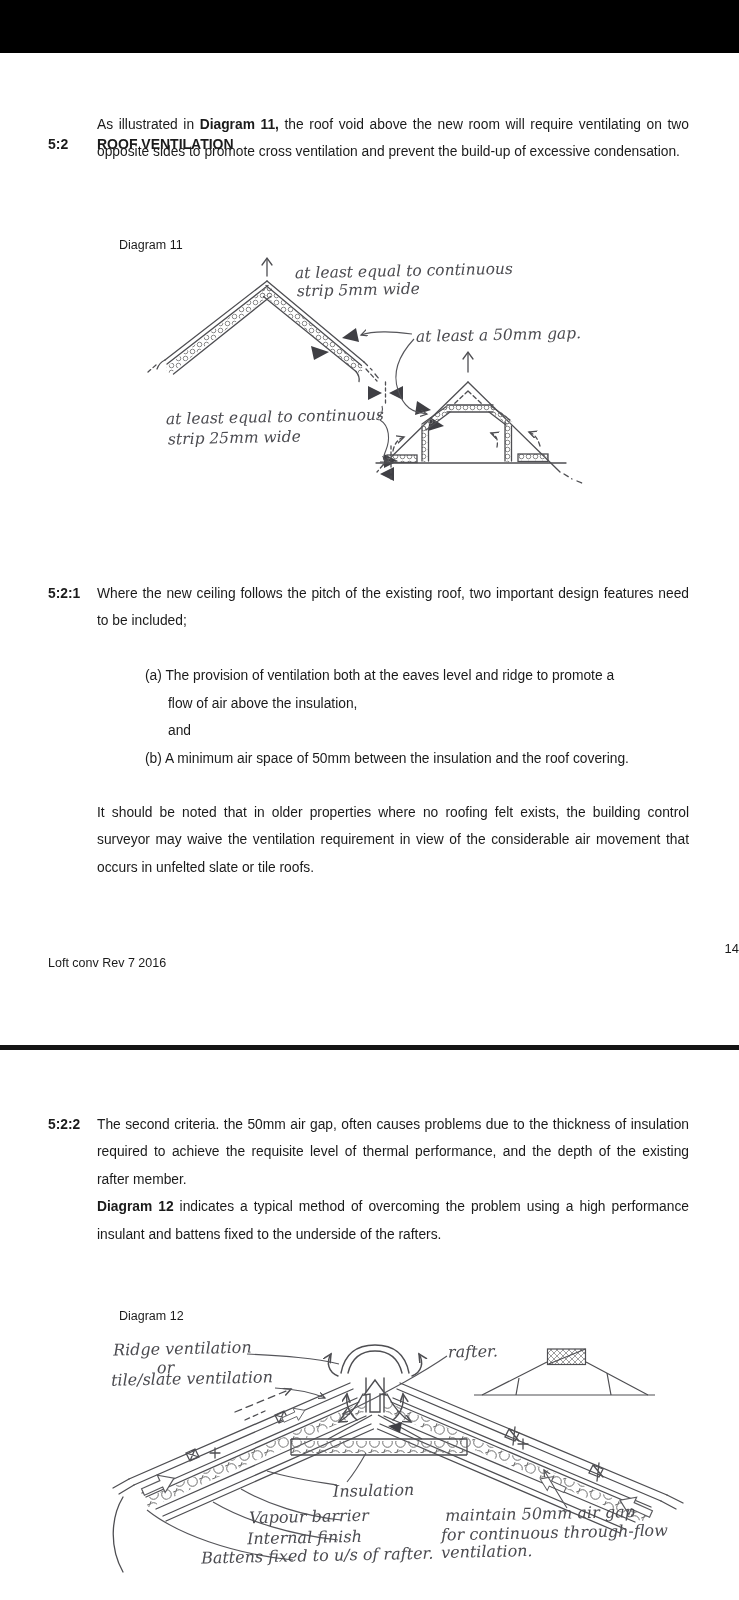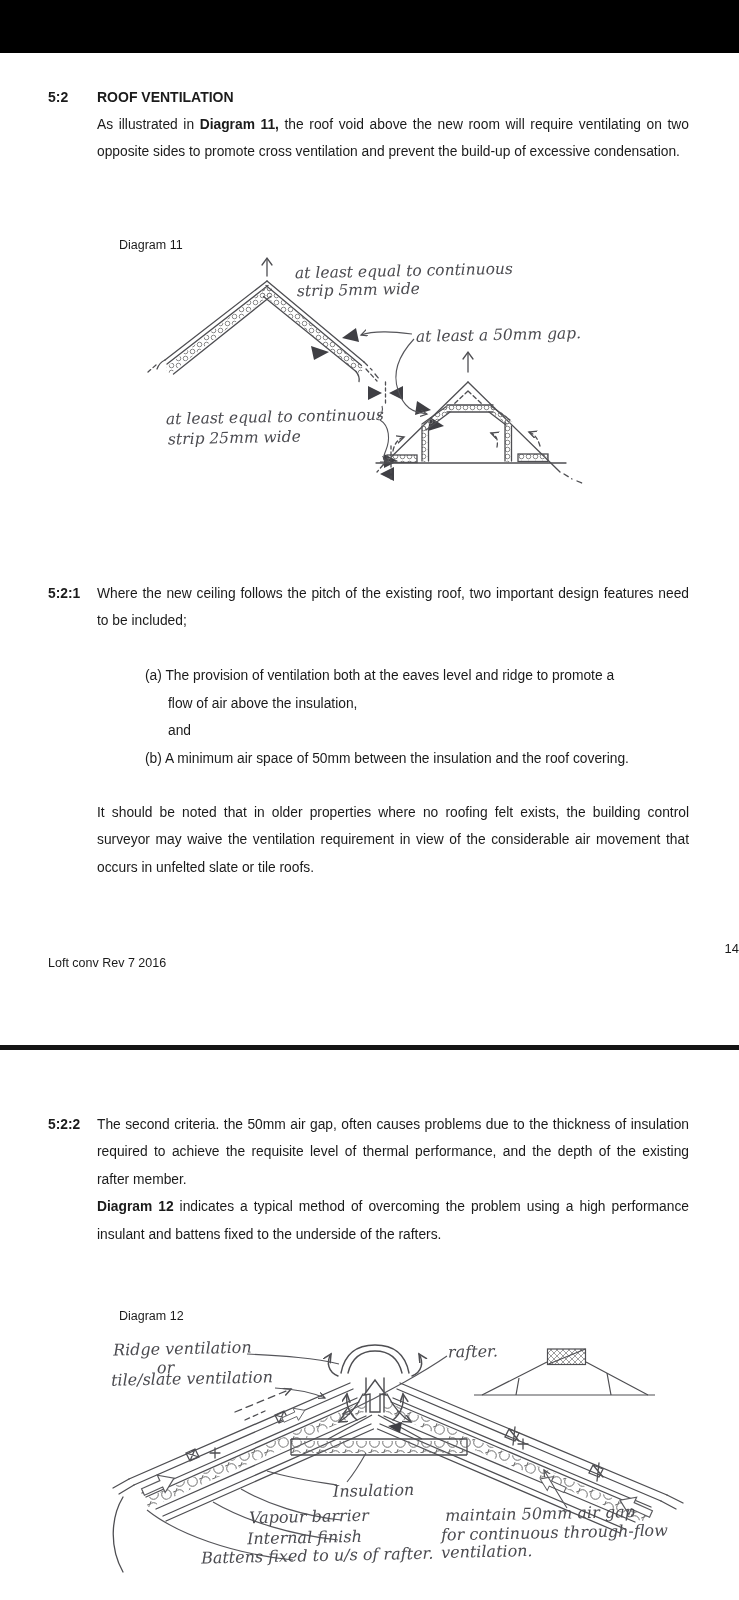--- a/index.html
+++ b/index.html
@@ -9,21 +9,21 @@
   }
   .abs{position:absolute;}
   #topbar{left:0;top:0;width:739px;height:53px;background:#000;}
   #pagebreak{left:0;top:1045px;width:739px;height:5px;background:#141414;}
   .numrow{display:flex;line-height:27.4px;font-size:13.8px;}
   .numrow .num{flex:0 0 49px;font-weight:bold;}
   .numrow .txt{width:592px;}
   .just{text-align:justify;}
   .body-block{font-size:13.8px;line-height:27.4px;}
   .body-block p{margin:0;}
-  .headrow .num,.headrow .txt{font-weight:bold;font-size:14px;}
+  .headrow .num,.headrow .txt{font-weight:bold;font-size:14px;margin-top:47px;}
   .caption{font-size:12.5px;color:#1b1b1b;margin-left:26px;}
   .items{font-size:13.8px;line-height:27.6px;}
   .items .cont{padding-left:23px;}
   .footer-small{font-size:12.5px;}
   .pagenum{width:739px;text-align:right;font-size:13px;}
   .hand{
     font-family:"DejaVu Serif",serif;font-style:italic;color:#4b4b50;
     white-space:nowrap;transform:rotate(-1.2deg);line-height:19px;
   }
   .hand.d11{font-size:15.5px;}

